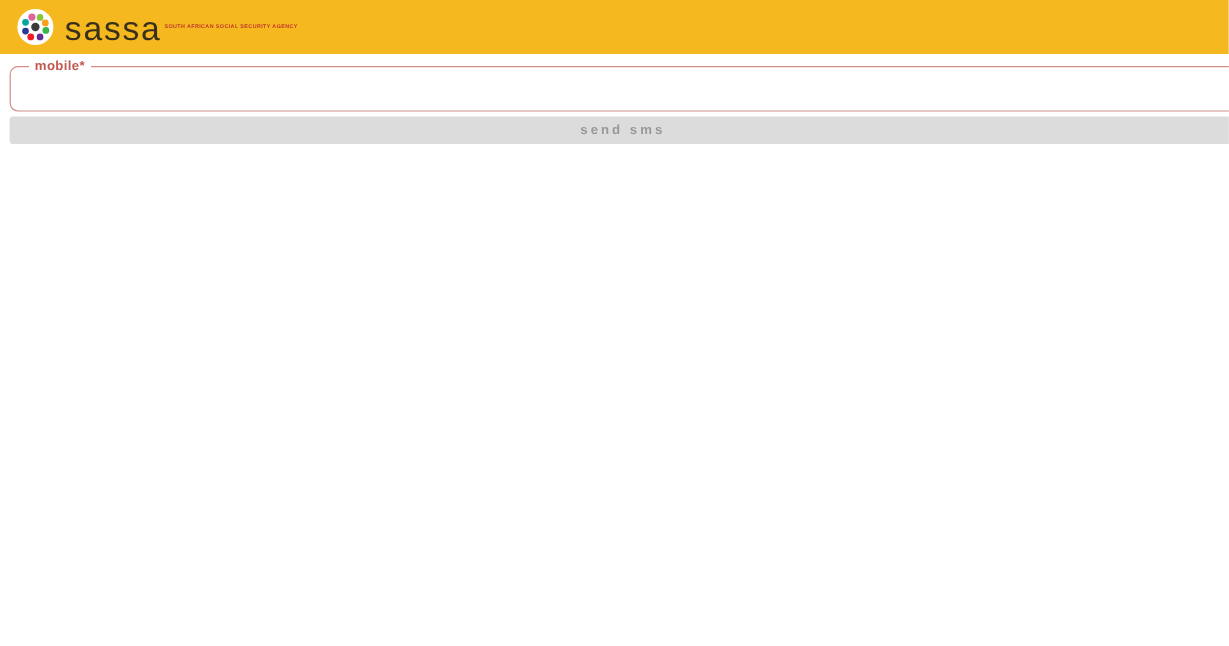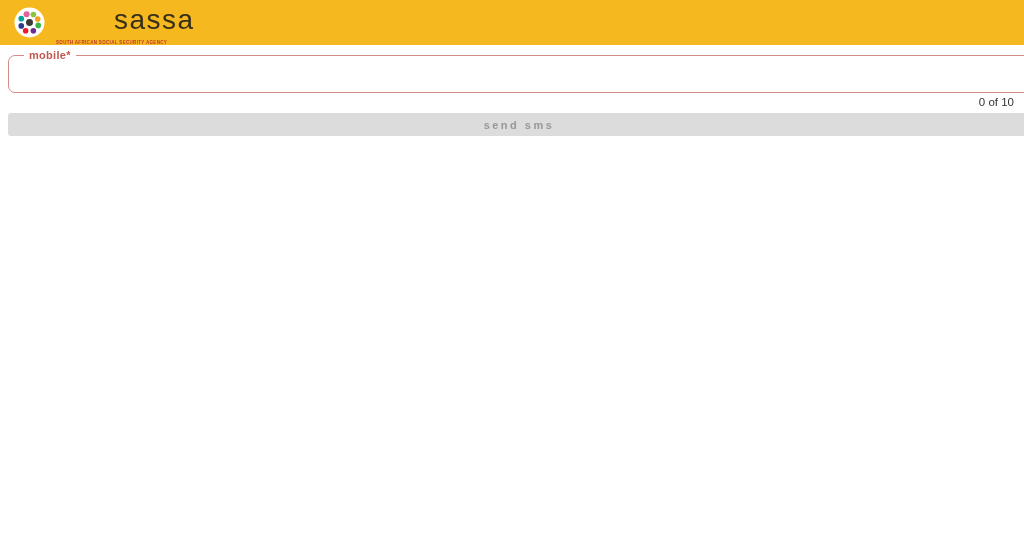--- a/index.html
+++ b/index.html
@@ -20,24 +20,23 @@
     padding-left: 14px;
   }
   .logo-wrap {
     width: 31px;
     height: 31px;
     margin-right: 9px;
     flex: 0 0 auto;
   }
   .brand-block {
     display: flex;
-    flex-direction: column;
+    flex-direction: row;
     justify-content: center;
     margin-top: 2px;
-    align-items: center;
   }
   .brand-title {
     font-size: 28px;
     line-height: 24px;
     letter-spacing: 1.5px;
     color: #38301a;
     font-weight: normal;
   }
   .brand-subtitle-wrap {
     height: 7px;
@@ -136,16 +135,15 @@
     </div>
   </div>
 </header>
 
 <main class="form-area">
   <fieldset class="mobile-fieldset">
     <legend>mobile*</legend>
     <input class="mobile-input" type="text" maxlength="10" style="">
   </fieldset>
 
-  <div class="counter-row">0 of 10</div>
 
   <button class="send-btn">send sms</button>
 </main>
 
 </body></html>

